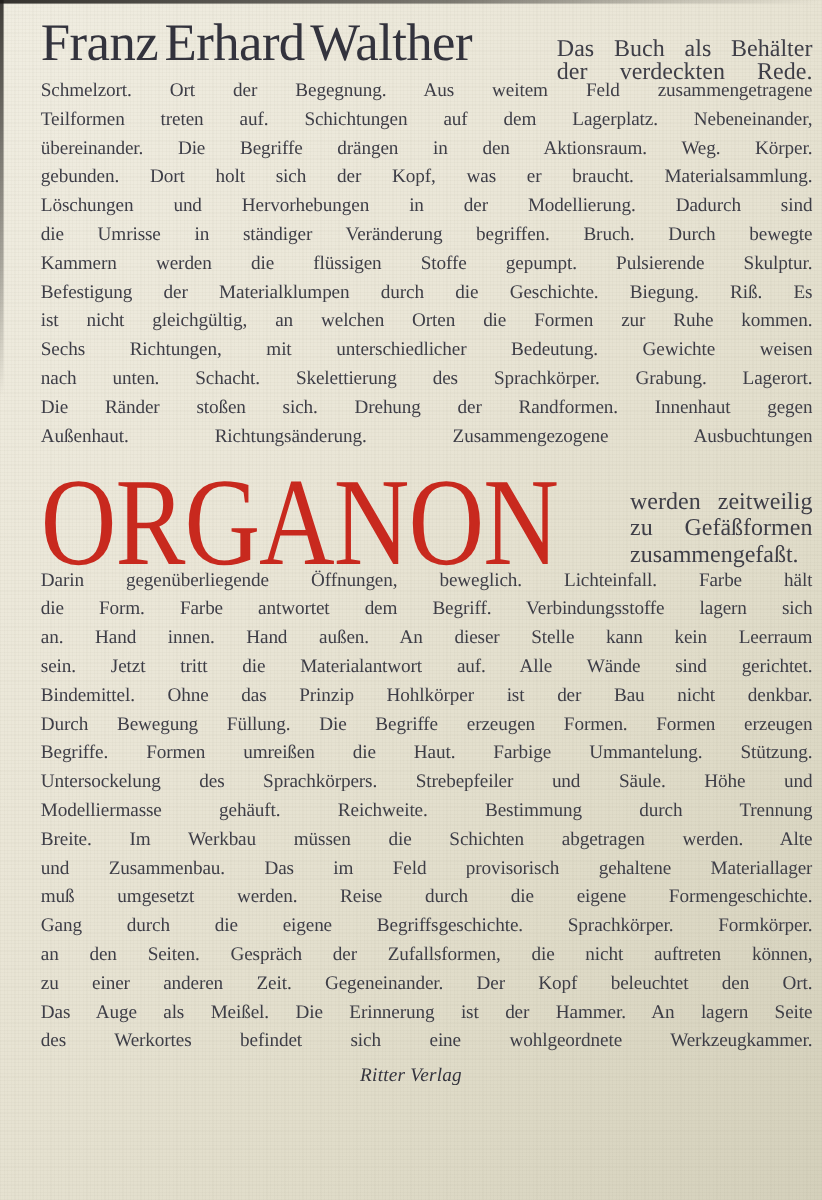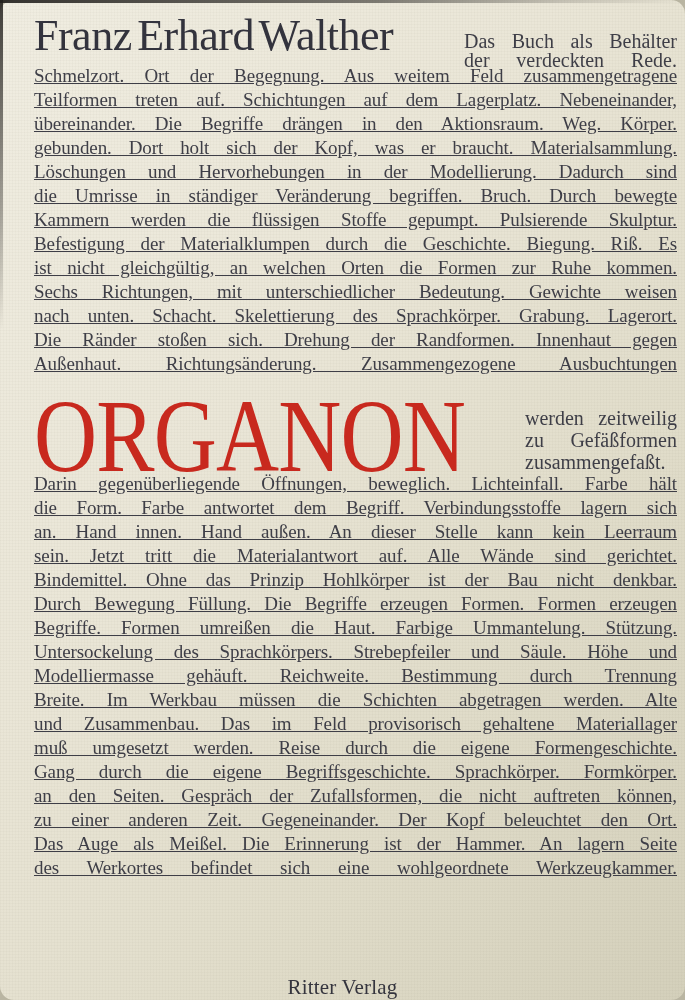--- a/index.html
+++ b/index.html
@@ -8,21 +8,20 @@
     font-family:"Liberation Serif","DejaVu Serif",serif;
     background:#b9b5a2;
   }
   .cover{
     position:relative;width:685px;height:1000px;
     background:
       repeating-linear-gradient(0deg, rgba(120,115,95,0.035) 0 1px, rgba(0,0,0,0) 1px 3px),
       repeating-linear-gradient(90deg, rgba(120,115,95,0.035) 0 1px, rgba(0,0,0,0) 1px 3px),
       linear-gradient(128deg,#f0ede1 0%,#eae6d7 38%,#e0dcc9 70%,#d4d0bb 100%);
     color:#3e3e47;
-    border-radius:14px;
   }
   .edge-top{
     position:absolute;top:0;left:0;width:100%;height:3px;
     background:linear-gradient(to right, rgba(32,30,27,.9), rgba(32,30,27,.55) 55%, rgba(32,30,27,.18) 82%, rgba(32,30,27,0));
   }
   .edge-left{
     position:absolute;top:0;left:0;width:3px;height:330px;
     background:linear-gradient(to bottom, rgba(32,30,27,.85), rgba(32,30,27,.35) 65%, rgba(32,30,27,0));
   }
   .content{position:absolute;left:34px;right:8px;top:0;}
@@ -36,41 +35,41 @@
   .title-side{
     margin-left:auto;width:213px;margin-top:20px;
     font-size:20px;line-height:19px;color:#3e3e47;
   }
   .jline{text-align:justify;text-align-last:justify;}
 
   
   .body-top{position:absolute;top:64px;left:0;right:0;}
   .body-bottom{position:absolute;top:472px;left:0;right:0;}
   .bl{
-    height:24px;line-height:24px;font-size:19px;
+    height:24px;line-height:24px;font-size:16px;
     text-align:justify;text-align-last:justify;
-    overflow:hidden;letter-spacing:-0.1px;text-decoration:underline;
+    overflow:hidden;letter-spacing:-0.1px;
   }
 
   
   .organon-row{position:absolute;top:398px;left:0;right:0;height:80px;display:flex;align-items:flex-start;}
   .organon-box{flex:0 0 auto;width:478px;height:80px;overflow:visible;}
   .organon-text{
     display:block;font-size:104px;line-height:76px;white-space:nowrap;
     letter-spacing:-1px;transform:scaleX(0.84);transform-origin:0 0;
     color:#c8291e;font-weight:normal;
   }
   .organon-side{
     margin-left:auto;width:152px;margin-top:9px;
     font-size:20px;line-height:22px;color:#3e3e47;
   }
 
   .publisher{
-    position:absolute;top:975px;left:0;width:100%;
-    text-align:center;font-size:21px;color:#35353e;letter-spacing:0.2px;
+    position:absolute;top:888px;left:0;width:100%;
+    text-align:center;font-size:16px;color:#35353e;letter-spacing:0.2px;font-style:italic;
   }
 </style>
 </head>
 <body>
 
 <div class="cover">
   <div class="edge-top"></div>
   <div class="edge-left"></div>
 
   <div class="content">

